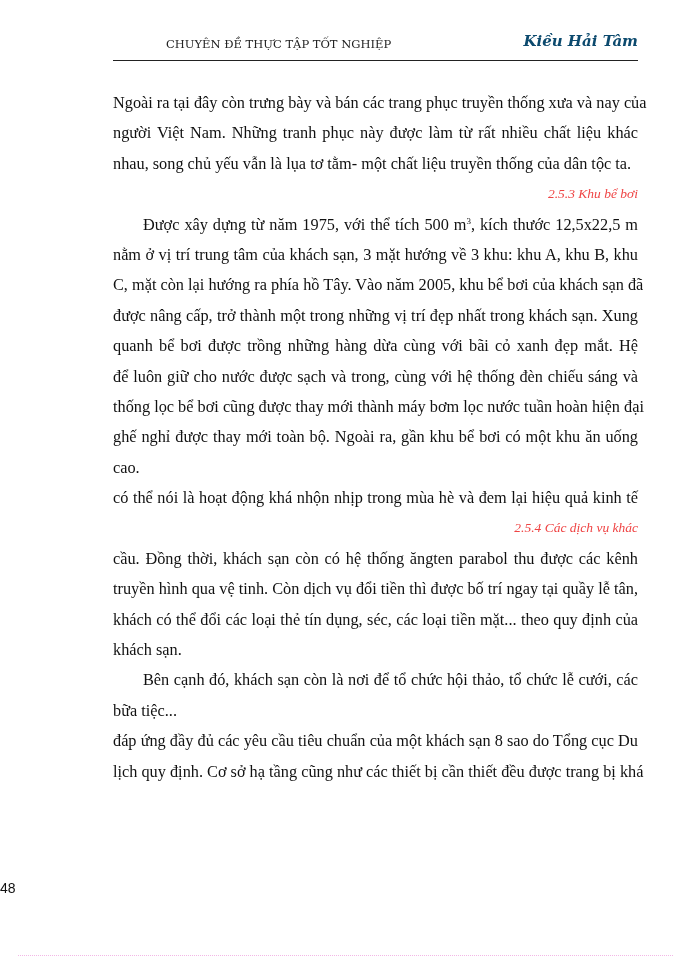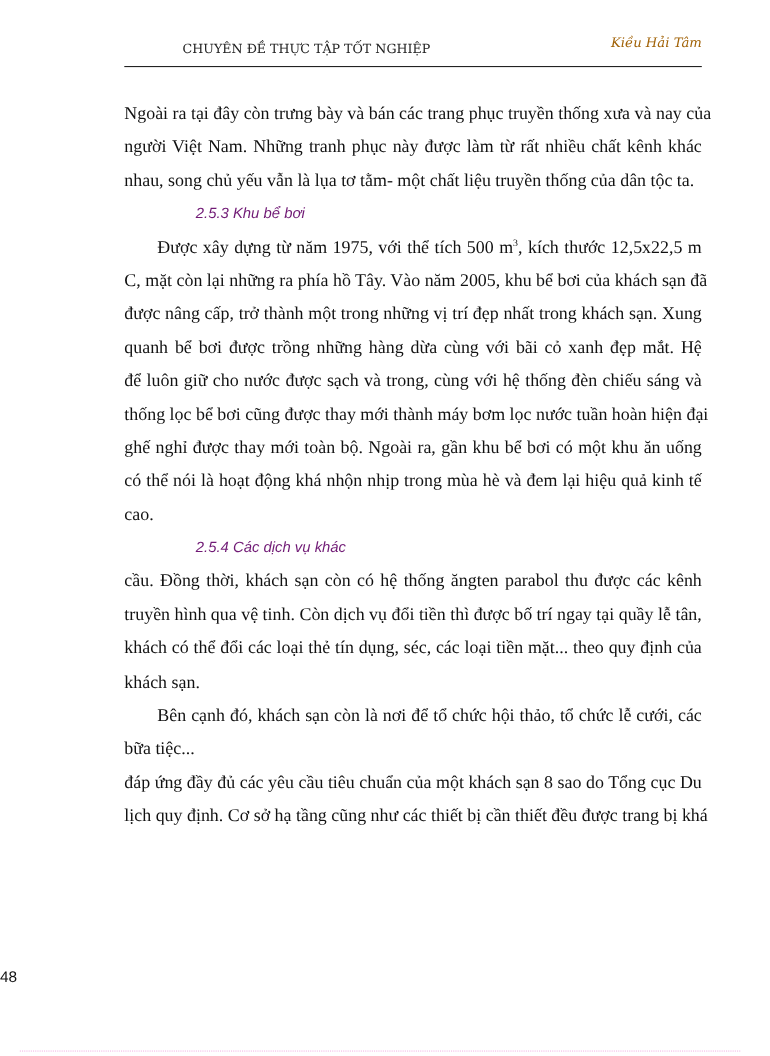--- a/index.html
+++ b/index.html
@@ -40,23 +40,24 @@
       color: #222;
       white-space: nowrap;
       margin-left: 21px;
     }
     .header-right {
       position: absolute;
       right: 0px;
       top: -2px;
       font-family: "DejaVu Serif", "Liberation Serif", serif;
       font-style: italic;
-      font-size: 12px;
-      color: #a16207;
+      font-size: 15px;
+      color: #0c4a6e;
       white-space: nowrap;
+      font-weight: bold;
     }
     .body-text {
       position: absolute;
       left: 113px;
       top: 88px;
       width: 525px;
     }
     .line {
       height: 30.4px;
       line-height: 30.4px;
@@ -68,25 +69,26 @@
     .line.last {
       text-align-last: left;
     }
     .line.indent {
       padding-left: 30px;
     }
     .heading {
       height: 30.4px;
       line-height: 30.4px;
       padding-left: 65px;
-      font-family: Liberation Sans, sans-serif;
+      font-family: Liberation Serif, serif;
       font-style: italic;
       font-size: 13.5px;
-      color: #701a75;
+      color: #ef4444;
       white-space: nowrap;
+      text-align: right;
     }
     .page-number {
       position: absolute;
       left: 0;
       width: 700px;
       top: 880px;
       text-align: left;
       font-family: "Liberation Sans", "DejaVu Sans", sans-serif;
       font-size: 14px;
       color: #111;
@@ -111,33 +113,34 @@
 <div class="page">
 
   <div class="header">
     <span class="header-left">CHUYÊN ĐỀ THỰC TẬP TỐT NGHIỆP</span>
     <span class="header-right">Kiều Hải Tâm</span>
   </div>
 
   <div class="body-text">
 
     <div class="line">Ngoài ra tại đây còn trưng bày và bán các trang phục truyền thống xưa và nay của</div>
-    <div class="line">người Việt Nam. Những tranh phục này được làm từ rất nhiều chất kênh khác</div>
+    <div class="line">người Việt Nam. Những tranh phục này được làm từ rất nhiều chất liệu khác</div>
     <div class="line last">nhau, song chủ yếu vẫn là lụa tơ tằm- một chất liệu truyền thống của dân tộc ta.</div>
 
     <div class="heading">2.5.3 Khu bể bơi</div>
     <div class="line indent"><span>Được xây dựng từ năm 1975, với thể tích 500 m</span><sup>3</sup><span>, kích thước 12,5x22,5 m</span></div>
-    <div class="line">C, mặt còn lại những ra phía hồ Tây. Vào năm 2005, khu bể bơi của khách sạn đã</div>
+    <div class="line">nằm ở vị trí trung tâm của khách sạn, 3 mặt hướng về 3 khu: khu A, khu B, khu</div>
+    <div class="line">C, mặt còn lại hướng ra phía hồ Tây. Vào năm 2005, khu bể bơi của khách sạn đã</div>
     <div class="line">được nâng cấp, trở thành một trong những vị trí đẹp nhất trong khách sạn. Xung</div>
     <div class="line">quanh bể bơi được trồng những hàng dừa cùng với bãi cỏ xanh đẹp mắt. Hệ</div>
     <div class="line">để luôn giữ cho nước được sạch và trong, cùng với hệ thống đèn chiếu sáng và</div>
     <div class="line">thống lọc bể bơi cũng được thay mới thành máy bơm lọc nước tuần hoàn hiện đại</div>
     <div class="line">ghế nghỉ được thay mới toàn bộ. Ngoài ra, gần khu bể bơi có một khu ăn uống</div>
+    <div class="line last">cao.</div>
     <div class="line">có thể nói là hoạt động khá nhộn nhịp trong mùa hè và đem lại hiệu quả kinh tế</div>
-    <div class="line last">cao.</div>
 
     <div class="heading">2.5.4 Các dịch vụ khác</div>
     <div class="line">cầu. Đồng thời, khách sạn còn có hệ thống ăngten parabol thu được các kênh</div>
     <div class="line">truyền hình qua vệ tinh. Còn dịch vụ đổi tiền thì được bố trí ngay tại quầy lễ tân,</div>
     <div class="line">khách có thể đổi các loại thẻ tín dụng, séc, các loại tiền mặt... theo quy định của</div>
     <div class="line last">khách sạn.</div>
 
     <div class="line indent">Bên cạnh đó, khách sạn còn là nơi để tổ chức hội thảo, tổ chức lễ cưới, các</div>
     <div class="line last">bữa tiệc...</div>
 

